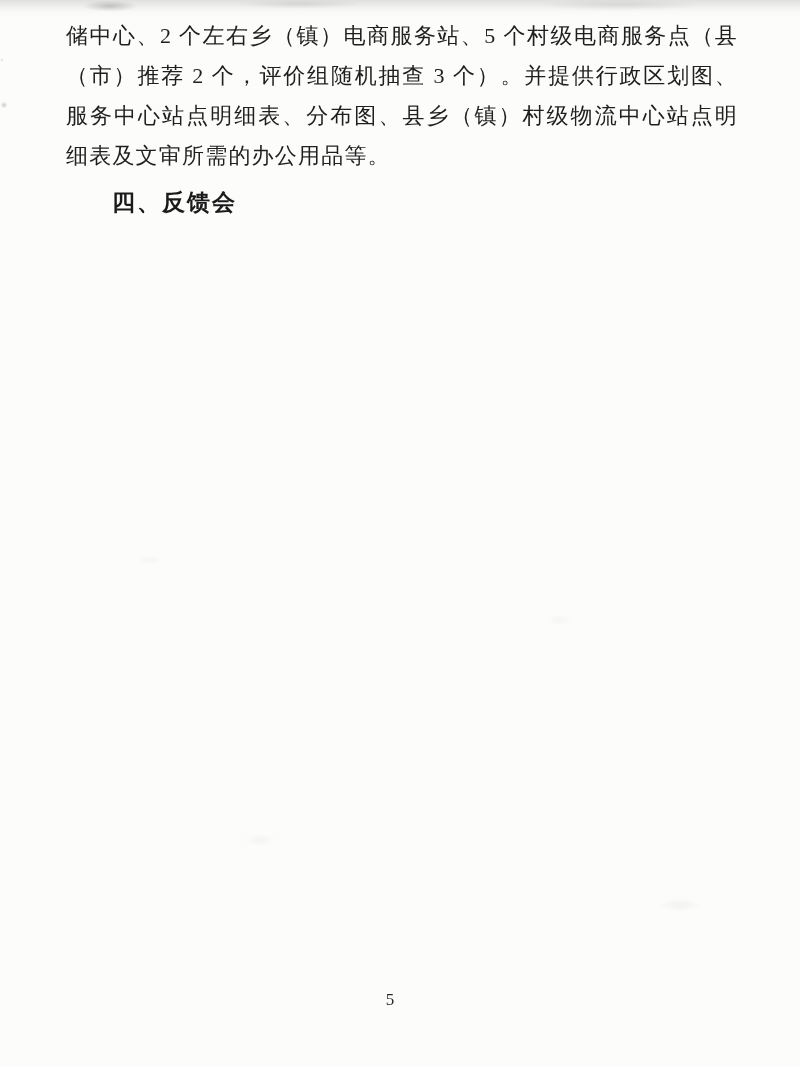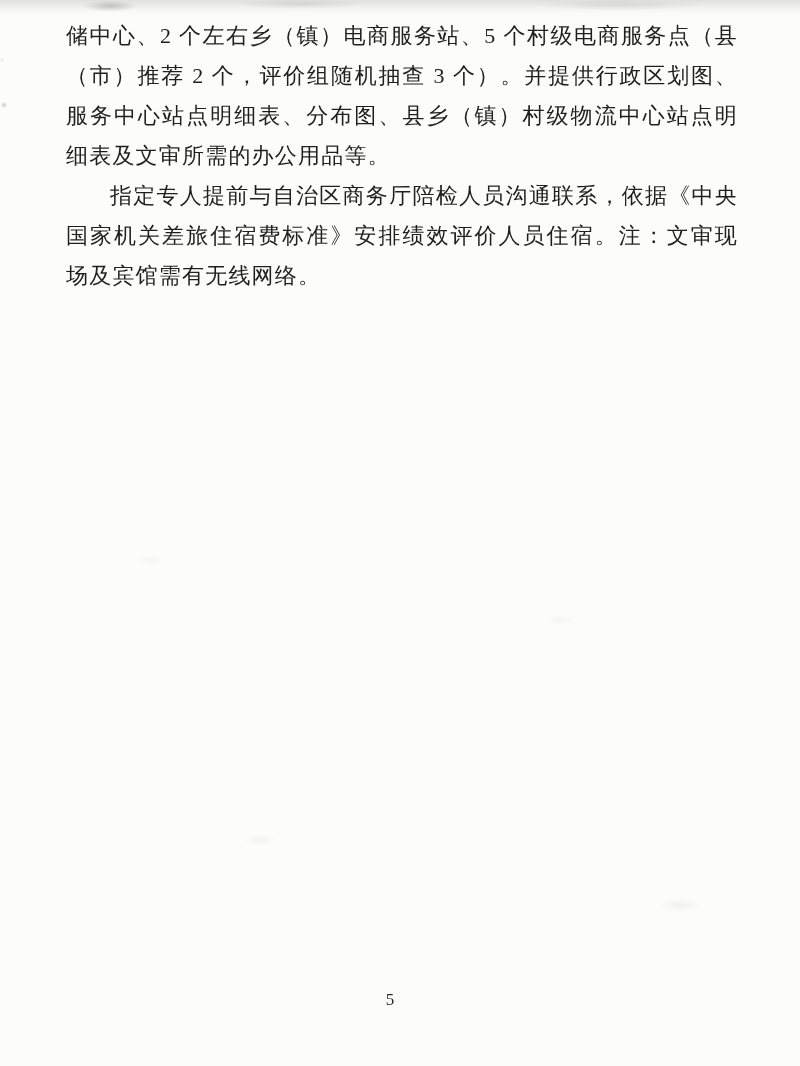--- a/index.html
+++ b/index.html
@@ -82,20 +82,20 @@
 </head>
 <body>
 
 <div class="page">
   <div class="scan-band"></div>
   <div class="scan-noise"></div>
 
   <div class="content">
     <p class="para no-indent">储中心、2 个左右乡（镇）电商服务站、5 个村级电商服务点（县（市）推荐 2 个，评价组随机抽查 3 个）。并提供行政区划图、服务中心站点明细表、分布图、县乡（镇）村级物流中心站点明细表及文审所需的办公用品等。</p>
 
+    <h2 class="heading">四、反馈会</h2>
 
 
 
-    <p class="para">指定专人提前与自治区商务厅陪检人员沟通联系，依据《中央国家机关差旅住宿费标准》安排绩效评价人员住宿。注：文审现场及宾馆需有无线网络。</p>
   </div>
 
   <div class="footer">5</div>
 </div>
 
 </body></html>

